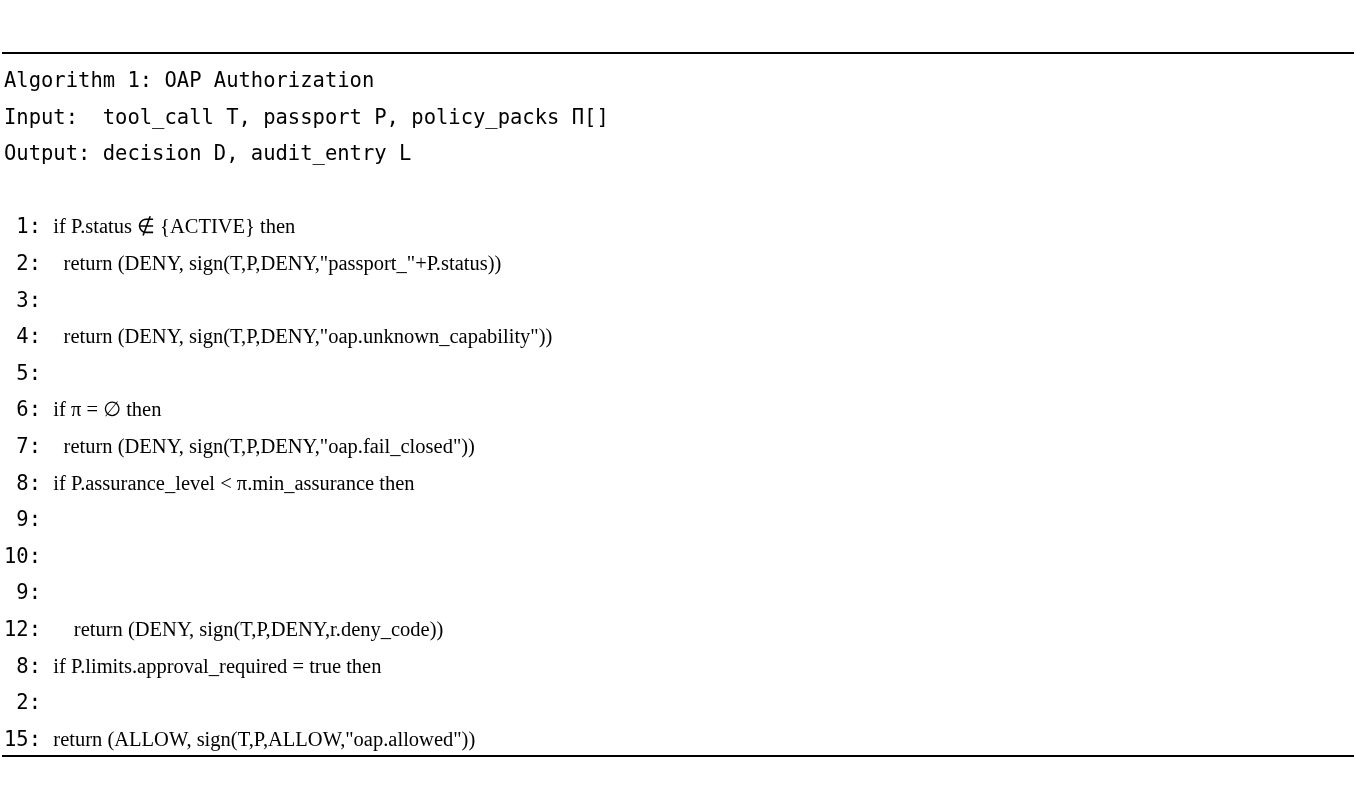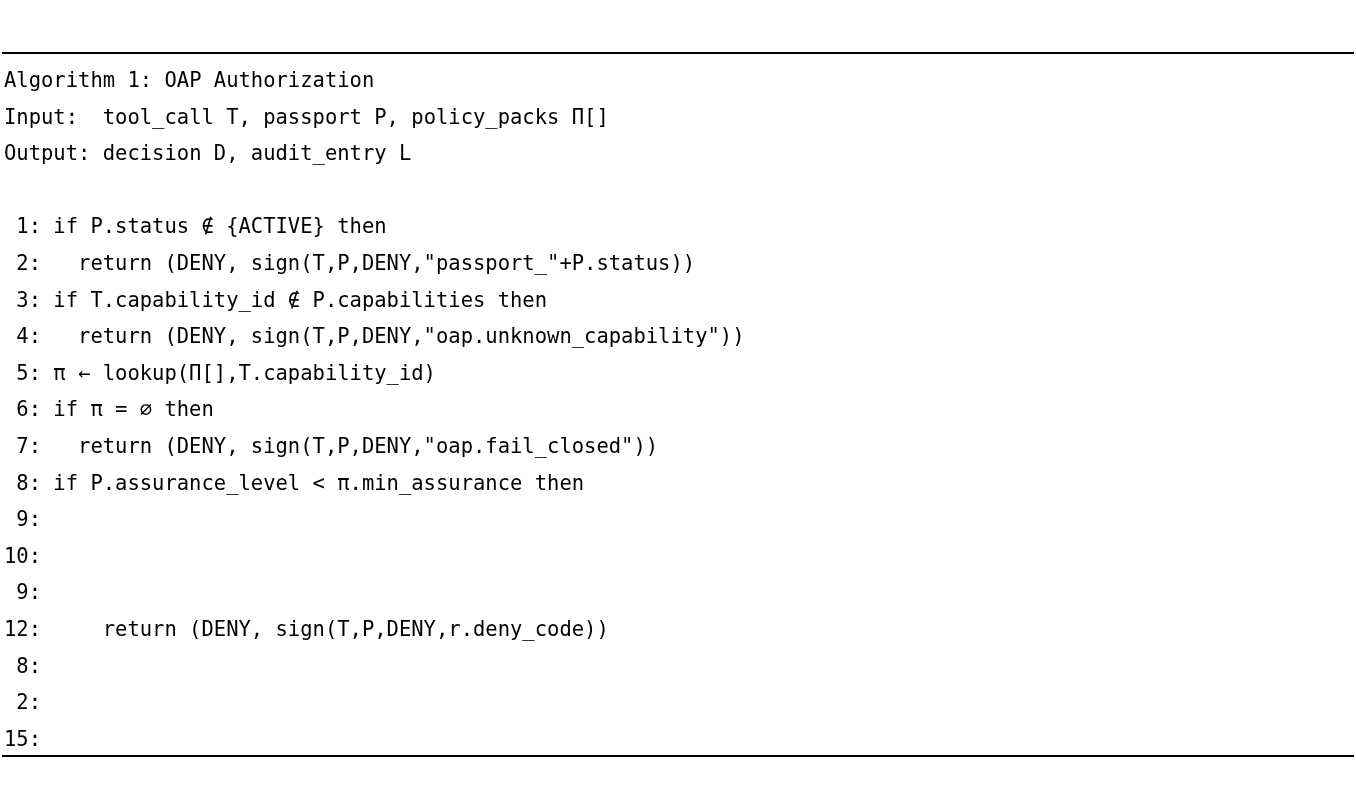--- a/index.html
+++ b/index.html
@@ -78,20 +78,21 @@
     width: 2ch;
     text-align: right;
     flex: 0 0 auto;
   }
   .step-colon {
     flex: 0 0 auto;
   }
   .step-text {
     flex: 0 0 auto;
     white-space: pre;
+    font-family: Liberation Serif, serif;
   }
 </style>
 </head>
 <body>
 
 <div class="algorithm-figure">
 
   <div class="rule rule-top"></div>
 
   <div class="algo-body">
@@ -108,29 +109,29 @@
 
       <div class="step-row">
         <span class="step-num">1</span><span class="step-colon">: </span><span class="step-text">if P.status ∉ {ACTIVE} then</span>
       </div>
 
       <div class="step-row">
         <span class="step-num">2</span><span class="step-colon">: </span><span class="step-text">  return (DENY, sign(T,P,DENY,"passport_"+P.status))</span>
       </div>
 
       <div class="step-row">
-        <span class="step-num">3</span><span class="step-colon">: </span><span class="step-text">if T.capability_id ∉ P.capabilities then</span>
+        <span class="step-num">3</span><span class="step-colon">: </span>
       </div>
 
       <div class="step-row">
         <span class="step-num">4</span><span class="step-colon">: </span><span class="step-text">  return (DENY, sign(T,P,DENY,"oap.unknown_capability"))</span>
       </div>
 
       <div class="step-row">
-        <span class="step-num">5</span><span class="step-colon">: </span><span class="step-text">π ← lookup(Π[],T.capability_id)</span>
+        <span class="step-num">5</span><span class="step-colon">: </span>
       </div>
 
       <div class="step-row">
         <span class="step-num">6</span><span class="step-colon">: </span><span class="step-text">if π = ∅ then</span>
       </div>
 
       <div class="step-row">
         <span class="step-num">7</span><span class="step-colon">: </span><span class="step-text">  return (DENY, sign(T,P,DENY,"oap.fail_closed"))</span>
       </div>
 
@@ -148,29 +149,29 @@
 
       <div class="step-row">
         <span class="step-num">9</span><span class="step-colon">: </span>
       </div>
 
       <div class="step-row">
         <span class="step-num">12</span><span class="step-colon">: </span><span class="step-text">    return (DENY, sign(T,P,DENY,r.deny_code))</span>
       </div>
 
       <div class="step-row">
-        <span class="step-num">8</span><span class="step-colon">: </span>
+        <span class="step-num">8</span><span class="step-colon">: </span><span class="step-text">if P.limits.approval_required = true then</span>
       </div>
 
       <div class="step-row">
         <span class="step-num">2</span><span class="step-colon">: </span>
       </div>
 
       <div class="step-row">
-        <span class="step-num">15</span><span class="step-colon">: </span>
+        <span class="step-num">15</span><span class="step-colon">: </span><span class="step-text">return (ALLOW, sign(T,P,ALLOW,"oap.allowed"))</span>
       </div>
 
     </div>
   </div>
 
   <div class="rule rule-bottom"></div>
 
 </div>
 
 </body></html>

